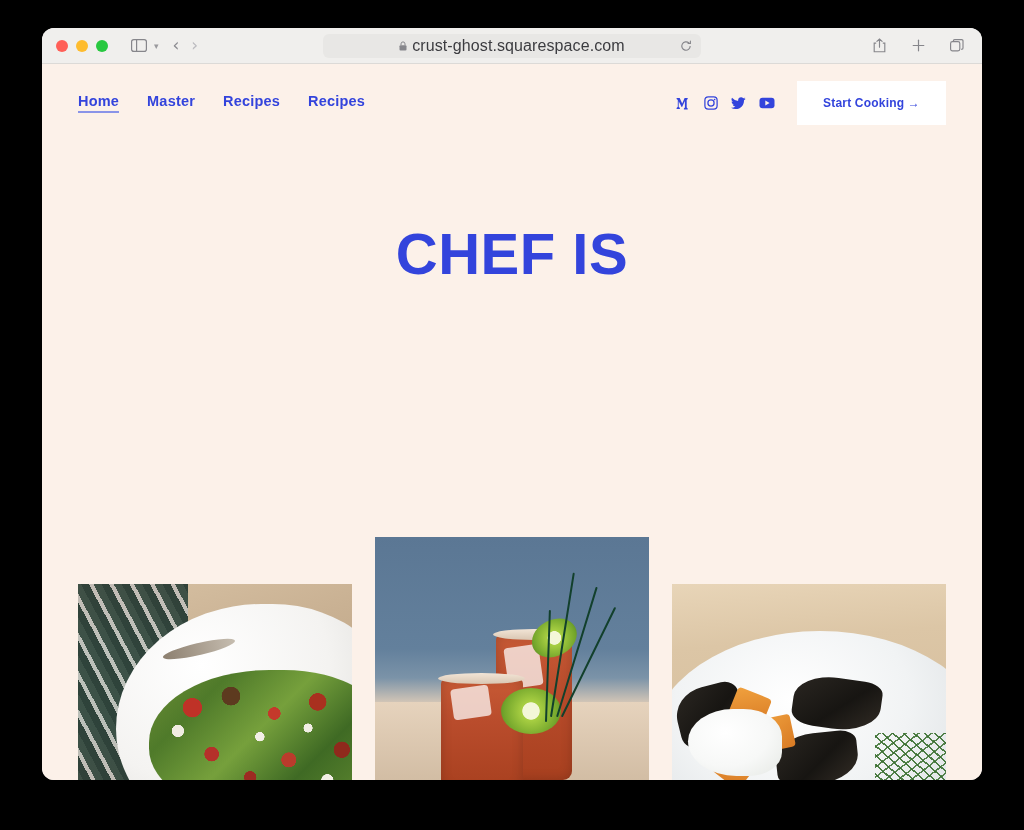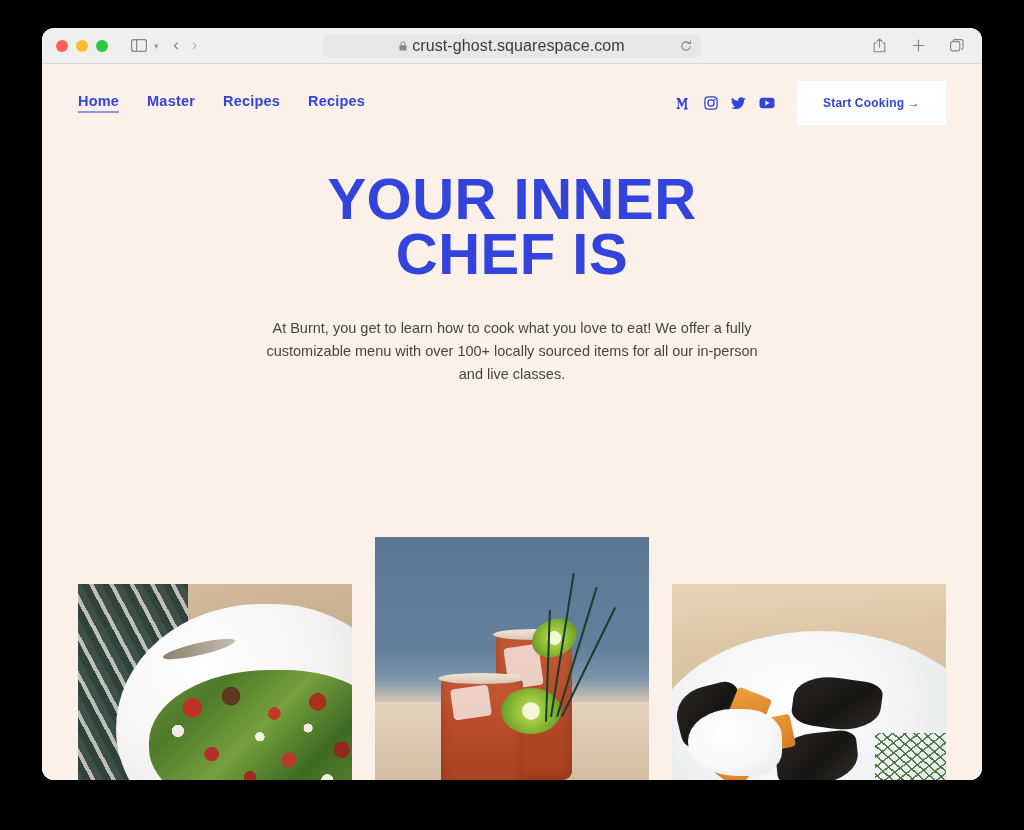--- a/index.html
+++ b/index.html
@@ -439,24 +439,23 @@
             </svg>
           </span>
         </div>
 
         <a class="cta-header">Start Cooking →</a>
       </div>
     </div>
 
     <div class="hero">
       <h1 class="hero-title">
-        <span>YOUR INNER</span><br>
+        <br>
         <span>CHEF IS</span><br>
       </h1>
-      <p class="hero-sub">At Burnt, you get to learn how to cook what you love to eat! We offer a fully customizable menu with over 100+ locally sourced items for all our in-person and live classes.</p>
     </div>
 
     <div class="gallery">
 
       <div class="gal-item side">
         <div class="photo photo-salad">
           <div class="salad-cloth"></div>
           <div class="salad-bowl"></div>
           <div class="salad-food"></div>
         </div>

